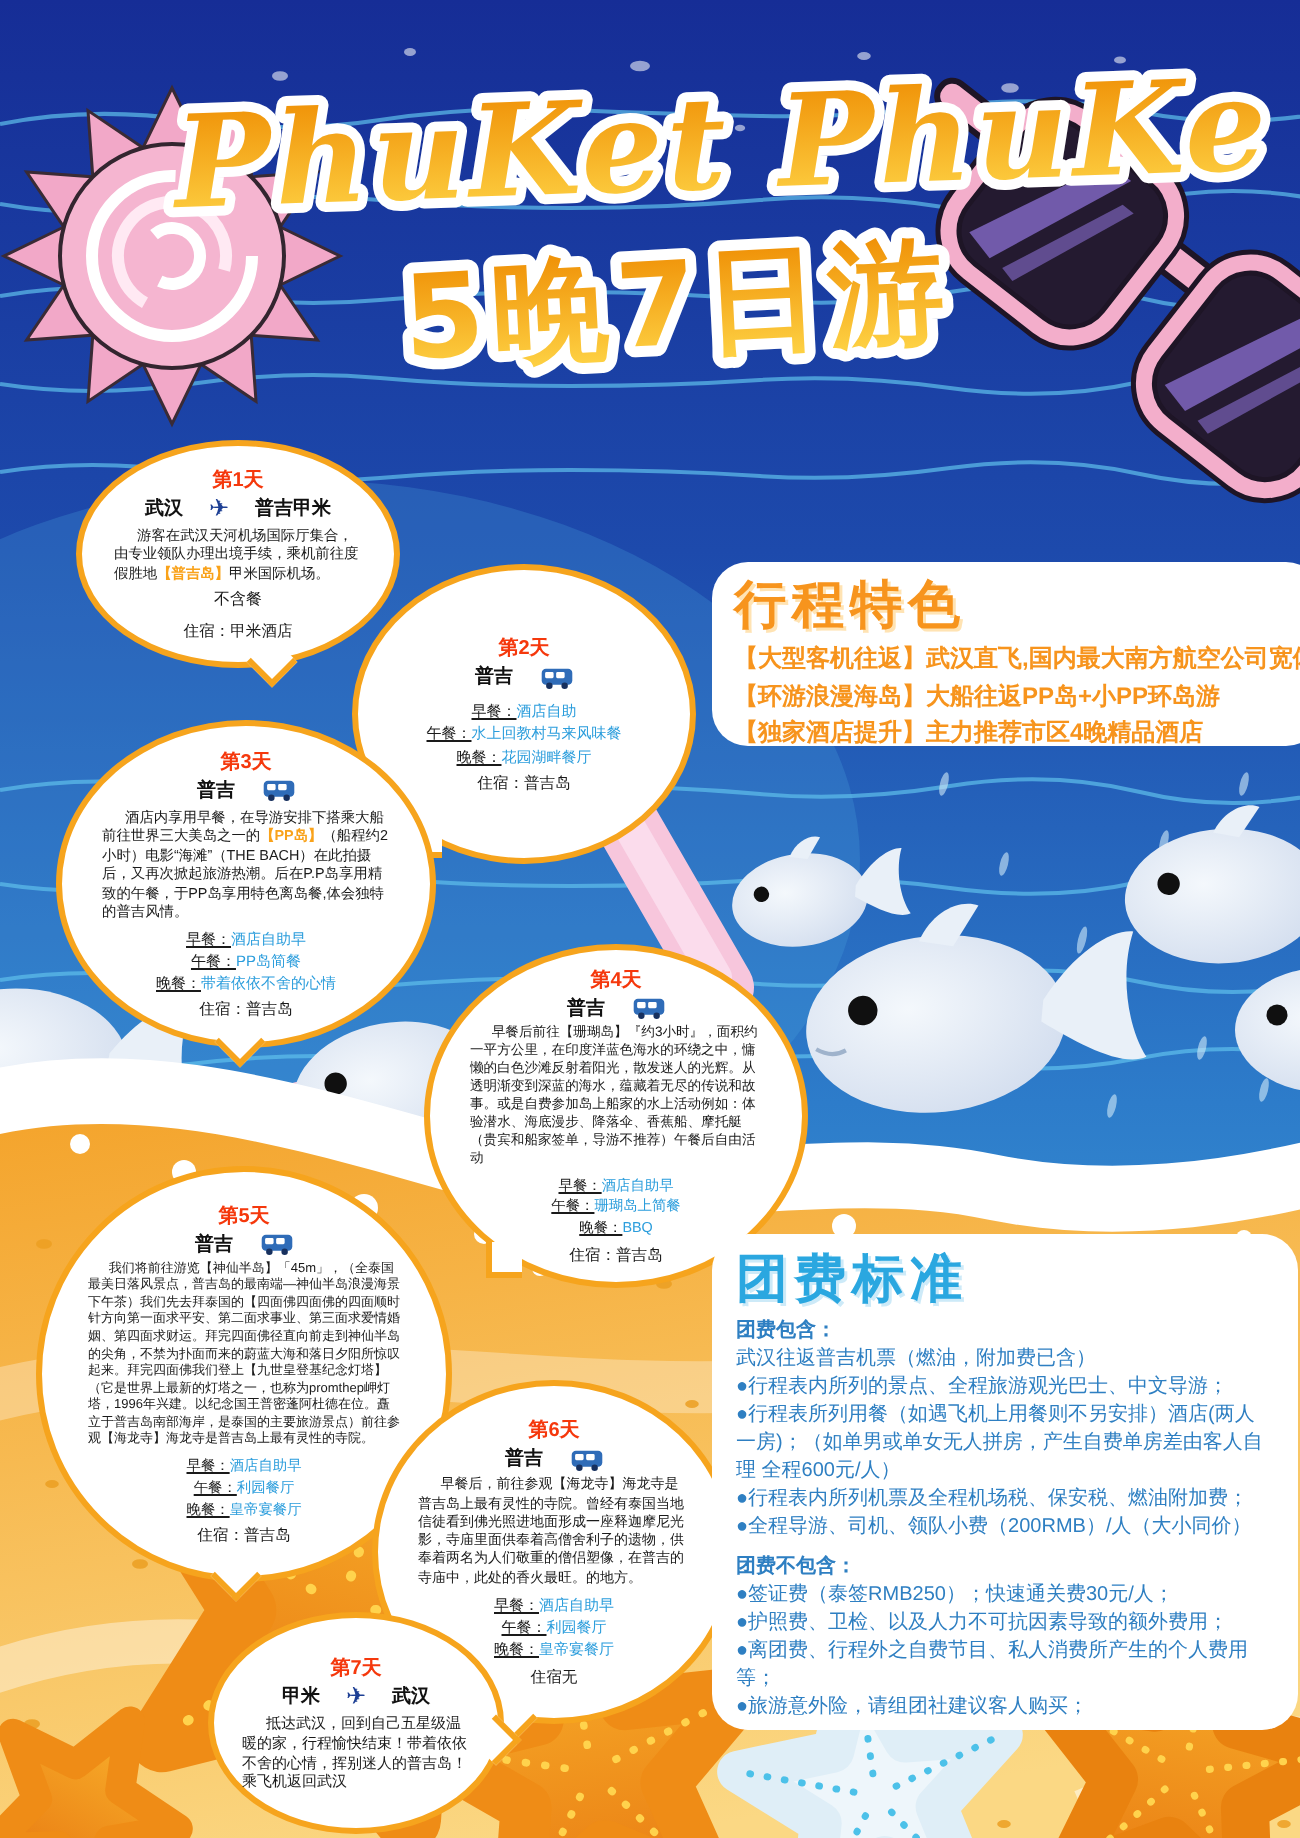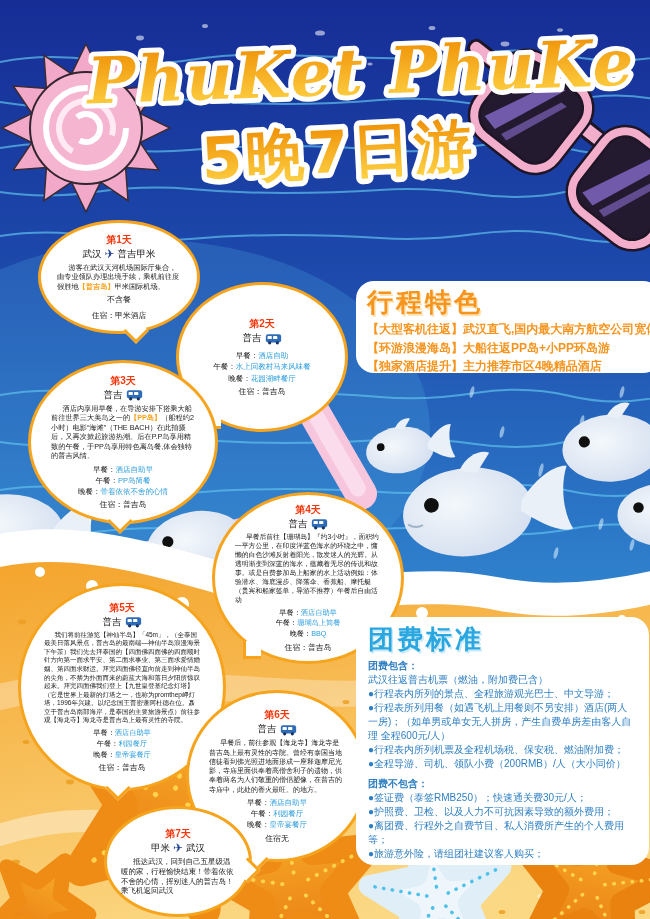--- a/index.html
+++ b/index.html
@@ -12,39 +12,39 @@
   .bubble{position:absolute;background:#fff;border:3.5px solid #f6a41d;border-radius:50%;
           box-sizing:border-box;z-index:2;}
   .tail{position:absolute;width:15px;height:15px;background:#fff;
         border-right:3px solid #f6a41d;border-bottom:3px solid #f6a41d;z-index:1;}
   .t-down{transform:rotate(45deg);}
   .t-downleft{transform:rotate(90deg);}
   .t-right{transform:rotate(-45deg);}
   .bcontent{position:relative;z-index:2;height:100%;display:flex;flex-direction:column;
             justify-content:center;align-items:center;box-sizing:border-box;}
   .day-label{font-weight:bold;font-size:10px;color:#f5380c;margin-bottom:1px;}
-  .route{font-weight:normal;font-size:9.5px;color:#111;display:flex;align-items:center;gap:3px;margin-bottom:2px;}
+  .route{font-weight:bold;font-size:9.5px;color:#111;display:flex;align-items:center;gap:13px;margin-bottom:2px;}
   .plane-ic{color:#1d3f94;font-size:12px;line-height:1;}
   .bus-ic{width:17px;height:12px;display:inline-block;}
   .b-body{color:#1a1a1a;line-height:1.32;text-align:left;text-indent:1.6em;}
   .hl-orange{color:#f9a21a;font-weight:bold;}
   .hl-cyan{color:#35b2e5;font-weight:bold;}
   .note{font-size:8px;color:#1a1a1a;margin-top:3px;}
   .note:empty{display:none;}
   .meals{margin-top:3px;display:flex;flex-direction:column;align-items:center;}
   .meal-row{display:flex;justify-content:center;font-size:7.5px;line-height:1.5;}
-  .meal-k{color:#1a1a1a;}
+  .meal-k{color:#1a1a1a;text-decoration:underline;}
   .meal-v{color:#2b9ddc;}
   .lodging{font-size:7.8px;color:#1a1a1a;margin-top:2px;}
   .lodging:empty{display:none;}
 
   .d1{left:38px;top:220px;width:162px;height:114px;}   .d1 .bcontent{padding:6px 16px;} .d1 .b-body{font-size:7.2px;}
   .d2{left:176px;top:282px;width:172px;height:150px;}  .d2 .bcontent{padding:8px 18px;} .d2 .b-body{font-size:7.2px;}
   .d3{left:28px;top:360px;width:190px;height:164px;}   .d3 .bcontent{padding:8px 20px;} .d3 .b-body{font-size:7.2px;}
-  .d4{left:212px;top:492px;width:192px;height:172px;}  .d4 .bcontent{padding:8px 20px;} .d4 .b-body{font-size:6.8px;} .d4 .meal-row{font-size:7.2px;}
+  .d4{left:212px;top:472px;width:192px;height:172px;}  .d4 .bcontent{padding:8px 20px;} .d4 .b-body{font-size:6.8px;} .d4 .meal-row{font-size:7.2px;}
   .d5{left:18px;top:583px;width:208px;height:208px;}   .d5 .bcontent{padding:10px 23px;} .d5 .b-body{font-size:6.5px;} .d5 .meal-row{font-size:7.2px;}
   .d6{left:186px;top:690px;width:182px;height:172px;}  .d6 .bcontent{padding:8px 20px;} .d6 .b-body{font-size:7px;}
   .d7{left:104px;top:806px;width:148px;height:111px;}  .d7 .bcontent{padding:6px 14px;} .d7 .b-body{font-size:7.5px;}
 
   
   .panel{position:absolute;background:#fff;border-radius:18px;box-sizing:border-box;z-index:2;}
   .features{left:356px;top:281px;width:305px;height:92px;padding:8px 11px 6px;}
   .fees{left:356px;top:617px;width:293px;height:248px;padding:9px 12px 6px;}
   .panel-title{font-weight:bold;font-size:26px;letter-spacing:3px;line-height:1.05;}
   .pt-orange{color:#f7941d;text-shadow:1.5px 1.5px 0 #ffe3b3;}

